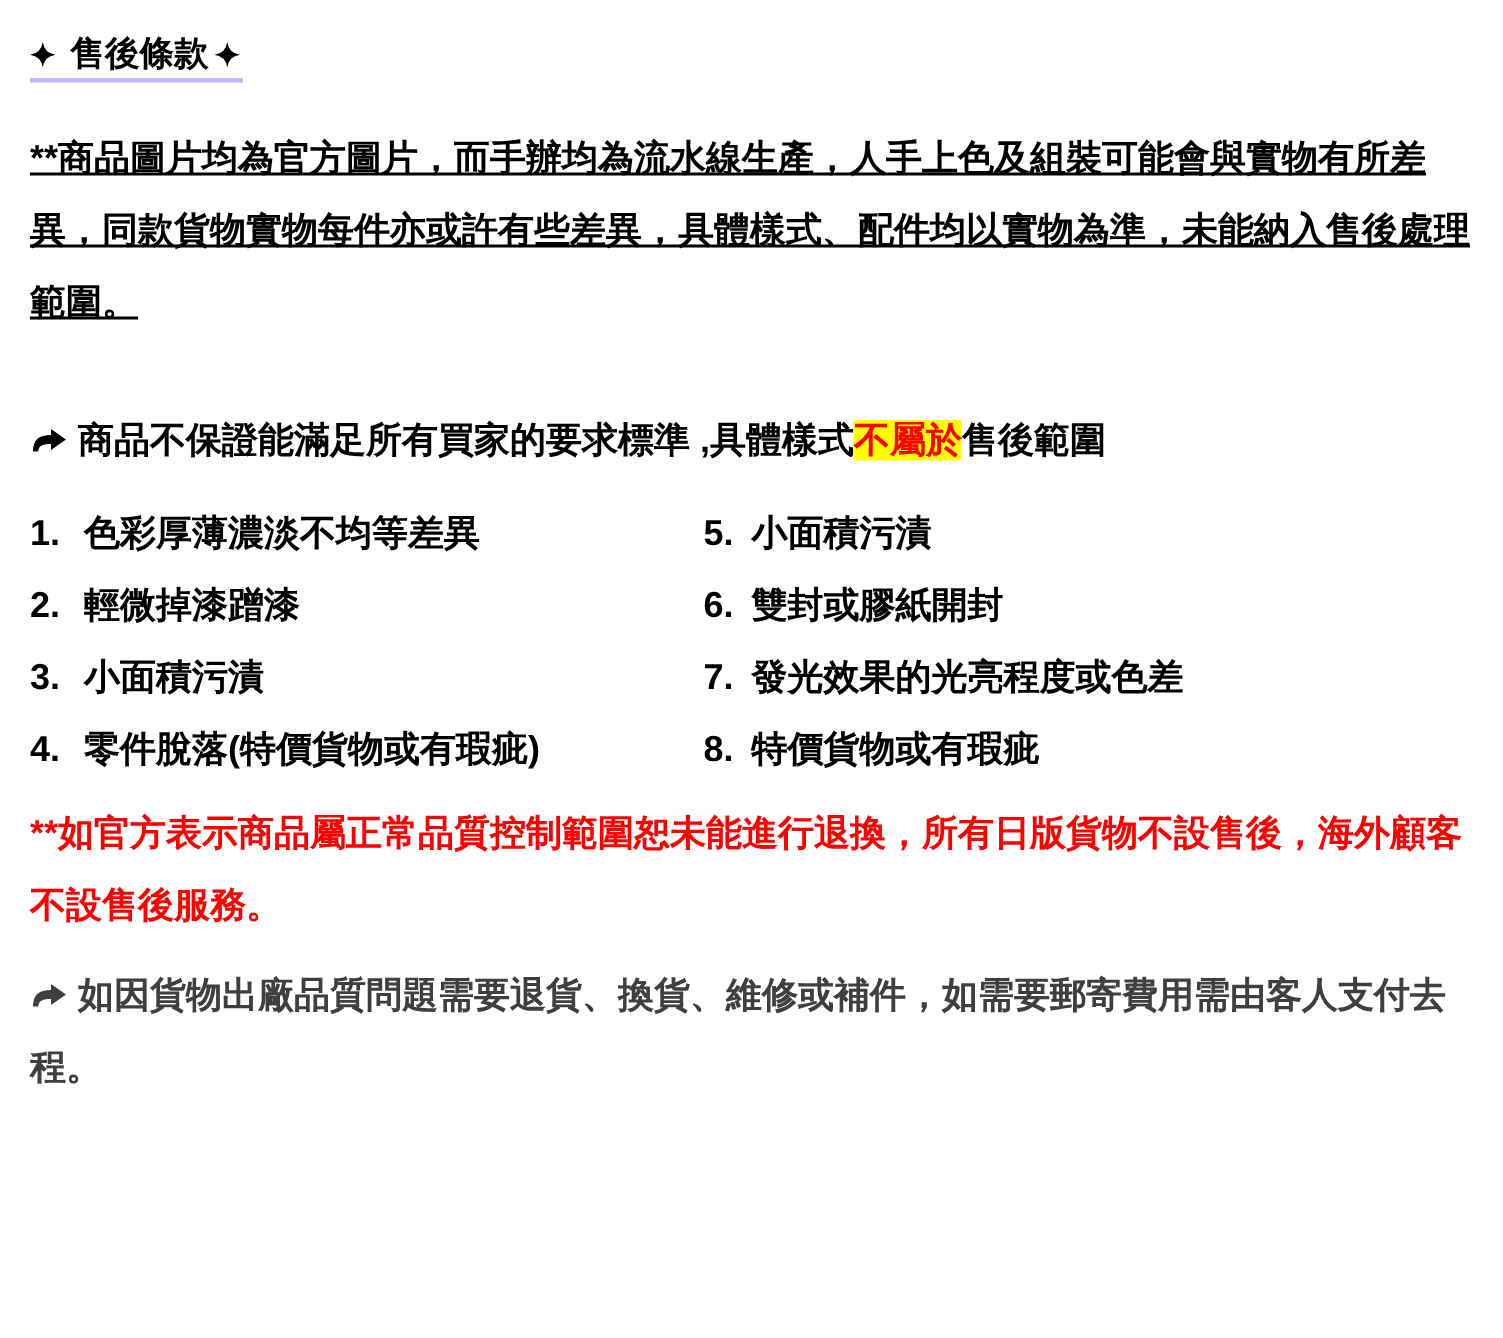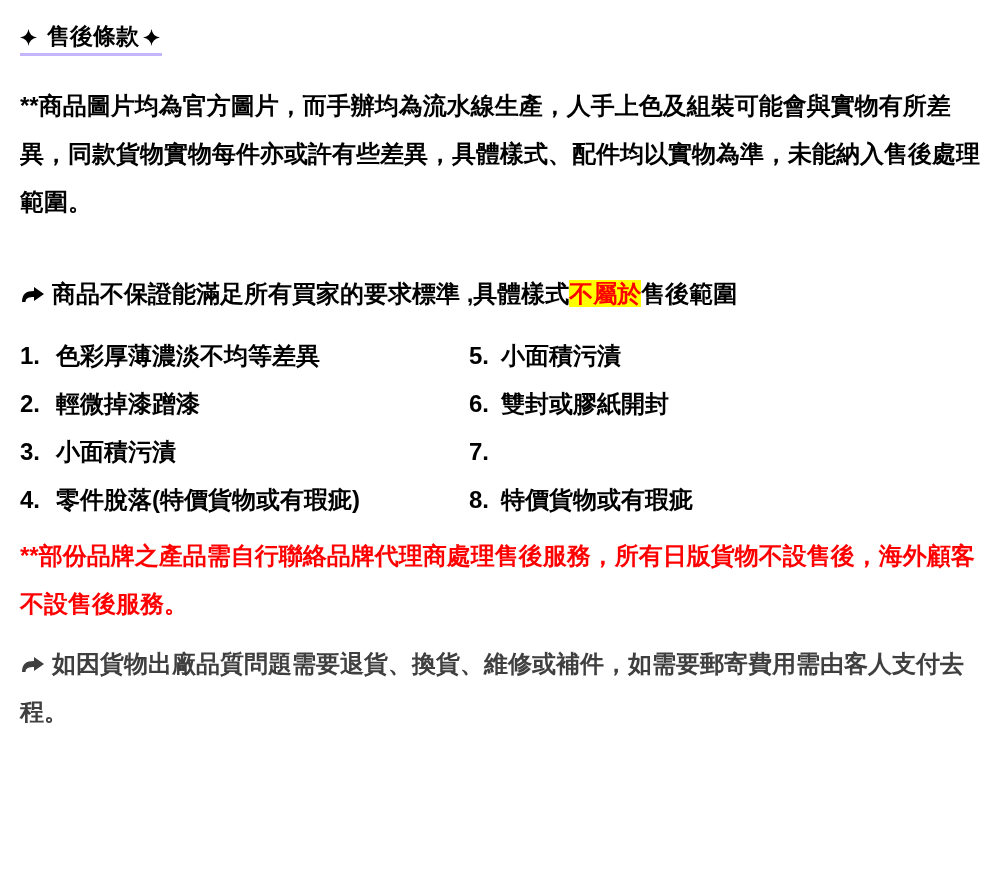--- a/index.html
+++ b/index.html
@@ -13,21 +13,21 @@
   }
   .title-row{margin:2px 0 0 0;}
   .title-underline{
     display:inline-block;border-bottom:3px solid #c4b5fd;
     padding:0 2px 2px 0;line-height:30px;font-size:23px;
   }
   .star{width:17px;height:17px;display:inline-block;vertical-align:-2px;}
   .star.left{margin-right:10px;}
   .star.right{margin-left:4px;}
   .para{margin:0;}
-  .intro{margin-top:22px;}
+  .intro{margin-top:22px;text-decoration:underline;}
   .scope{margin-top:44px;}
   .hl{background:#ffff00;color:#ff0000;margin-top:36px;}
   .arrow-icon{width:26px;height:18px;display:inline-block;vertical-align:-1px;margin-right:6px;}
   .exclusions{margin-top:14px;display:flex;}
   .col{display:flex;flex-direction:column;}
   .col.left{width:435px;}
   .col.right{flex:1;}
   .ex-item{display:flex;height:48px;line-height:48px;}
   .ex-num{width:36px;flex:none;}
   .col.right .ex-num{width:32px;}
@@ -84,30 +84,31 @@
       <div class="ex-item">
         <span class="ex-num">5.</span>
         <span>小面積污漬</span>
       </div>
       <div class="ex-item">
         <span class="ex-num">6.</span>
         <span>雙封或膠紙開封</span>
       </div>
       <div class="ex-item">
         <span class="ex-num">7.</span>
+        <span>發光效果的光亮程度或色差</span>
       </div>
       <div class="ex-item">
         <span class="ex-num">8.</span>
         <span>特價貨物或有瑕疵</span>
       </div>
     </div>
   </div>
 
 
-  <p class="para red-note">**部份品牌之產品需自行聯絡品牌代理商處理售後服務，所有日版貨物不設售後，海外顧客不設售後服務。</p>
+  <p class="para red-note">**如官方表示商品屬正常品質控制範圍恕未能進行退換，所有日版貨物不設售後，海外顧客不設售後服務。</p>
 
   <p class="para shipping gray">
     <svg class="arrow-icon" viewBox="0 0 26 18">
       <path d="M2,17 C2,9 6,6 14,6 L14,2 L24,9 L14,16 L14,12 C9,12 5.5,13 5.5,17 Z" fill="currentColor"></path>
     </svg><span>如因貨物出廠品質問題需要退貨、換貨、維修或補件，如需要郵寄費用需由客人支付去程。</span>
   </p>
 
 </div>
 
 </body></html>

